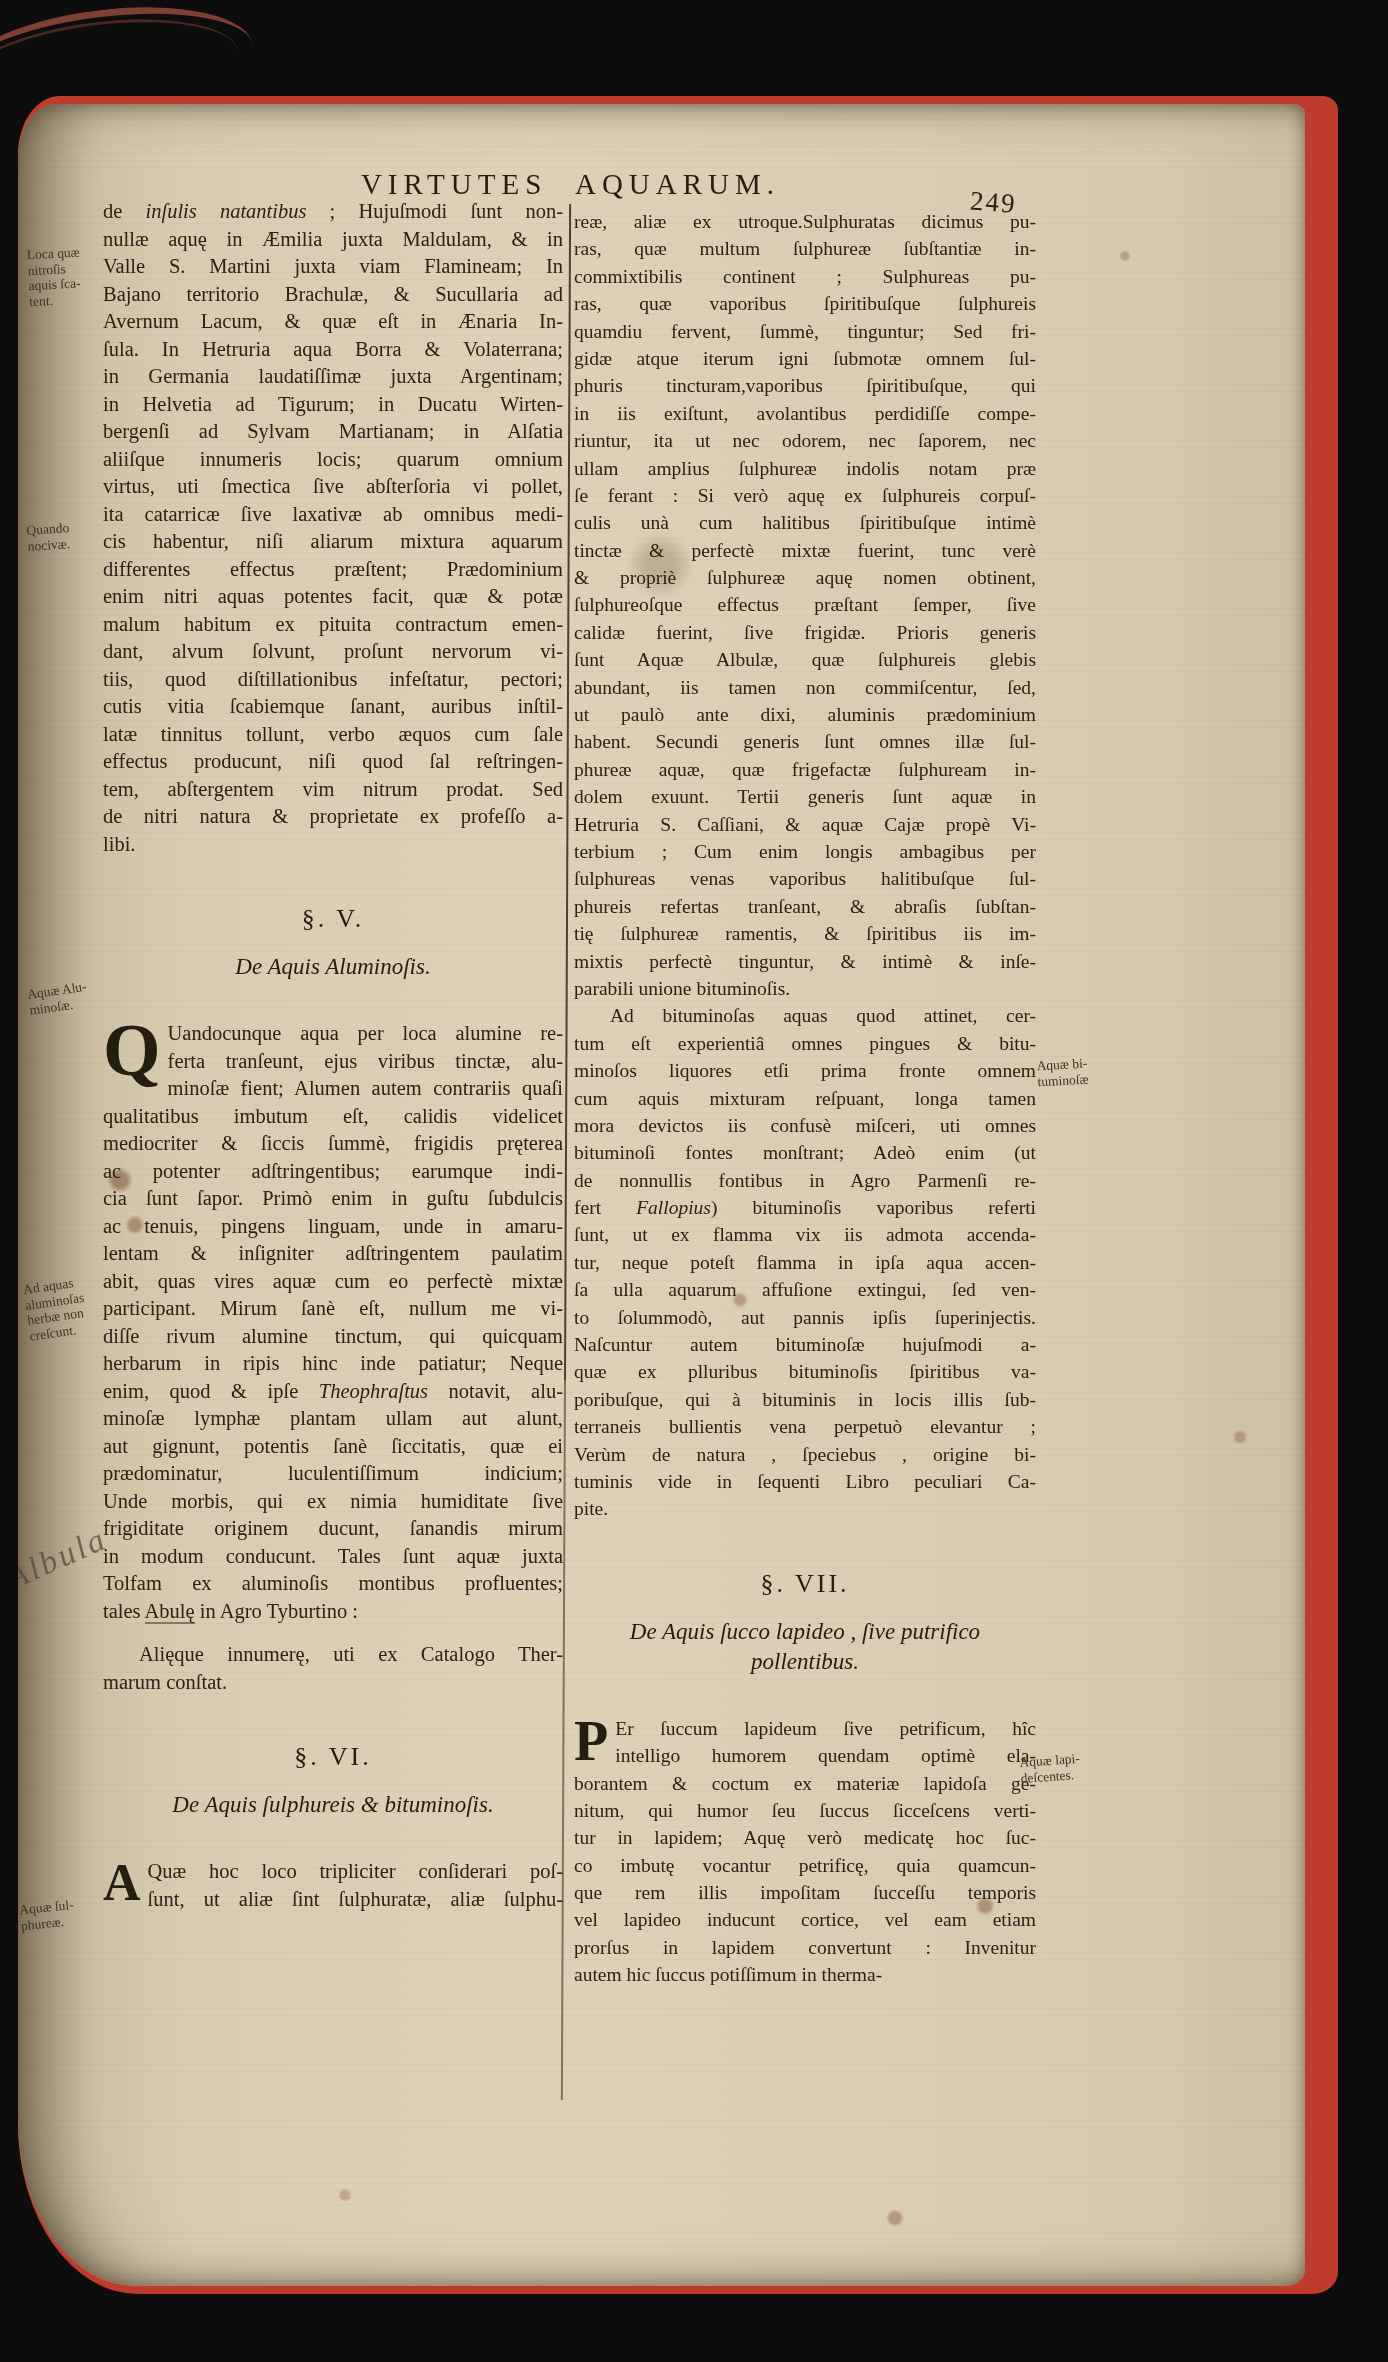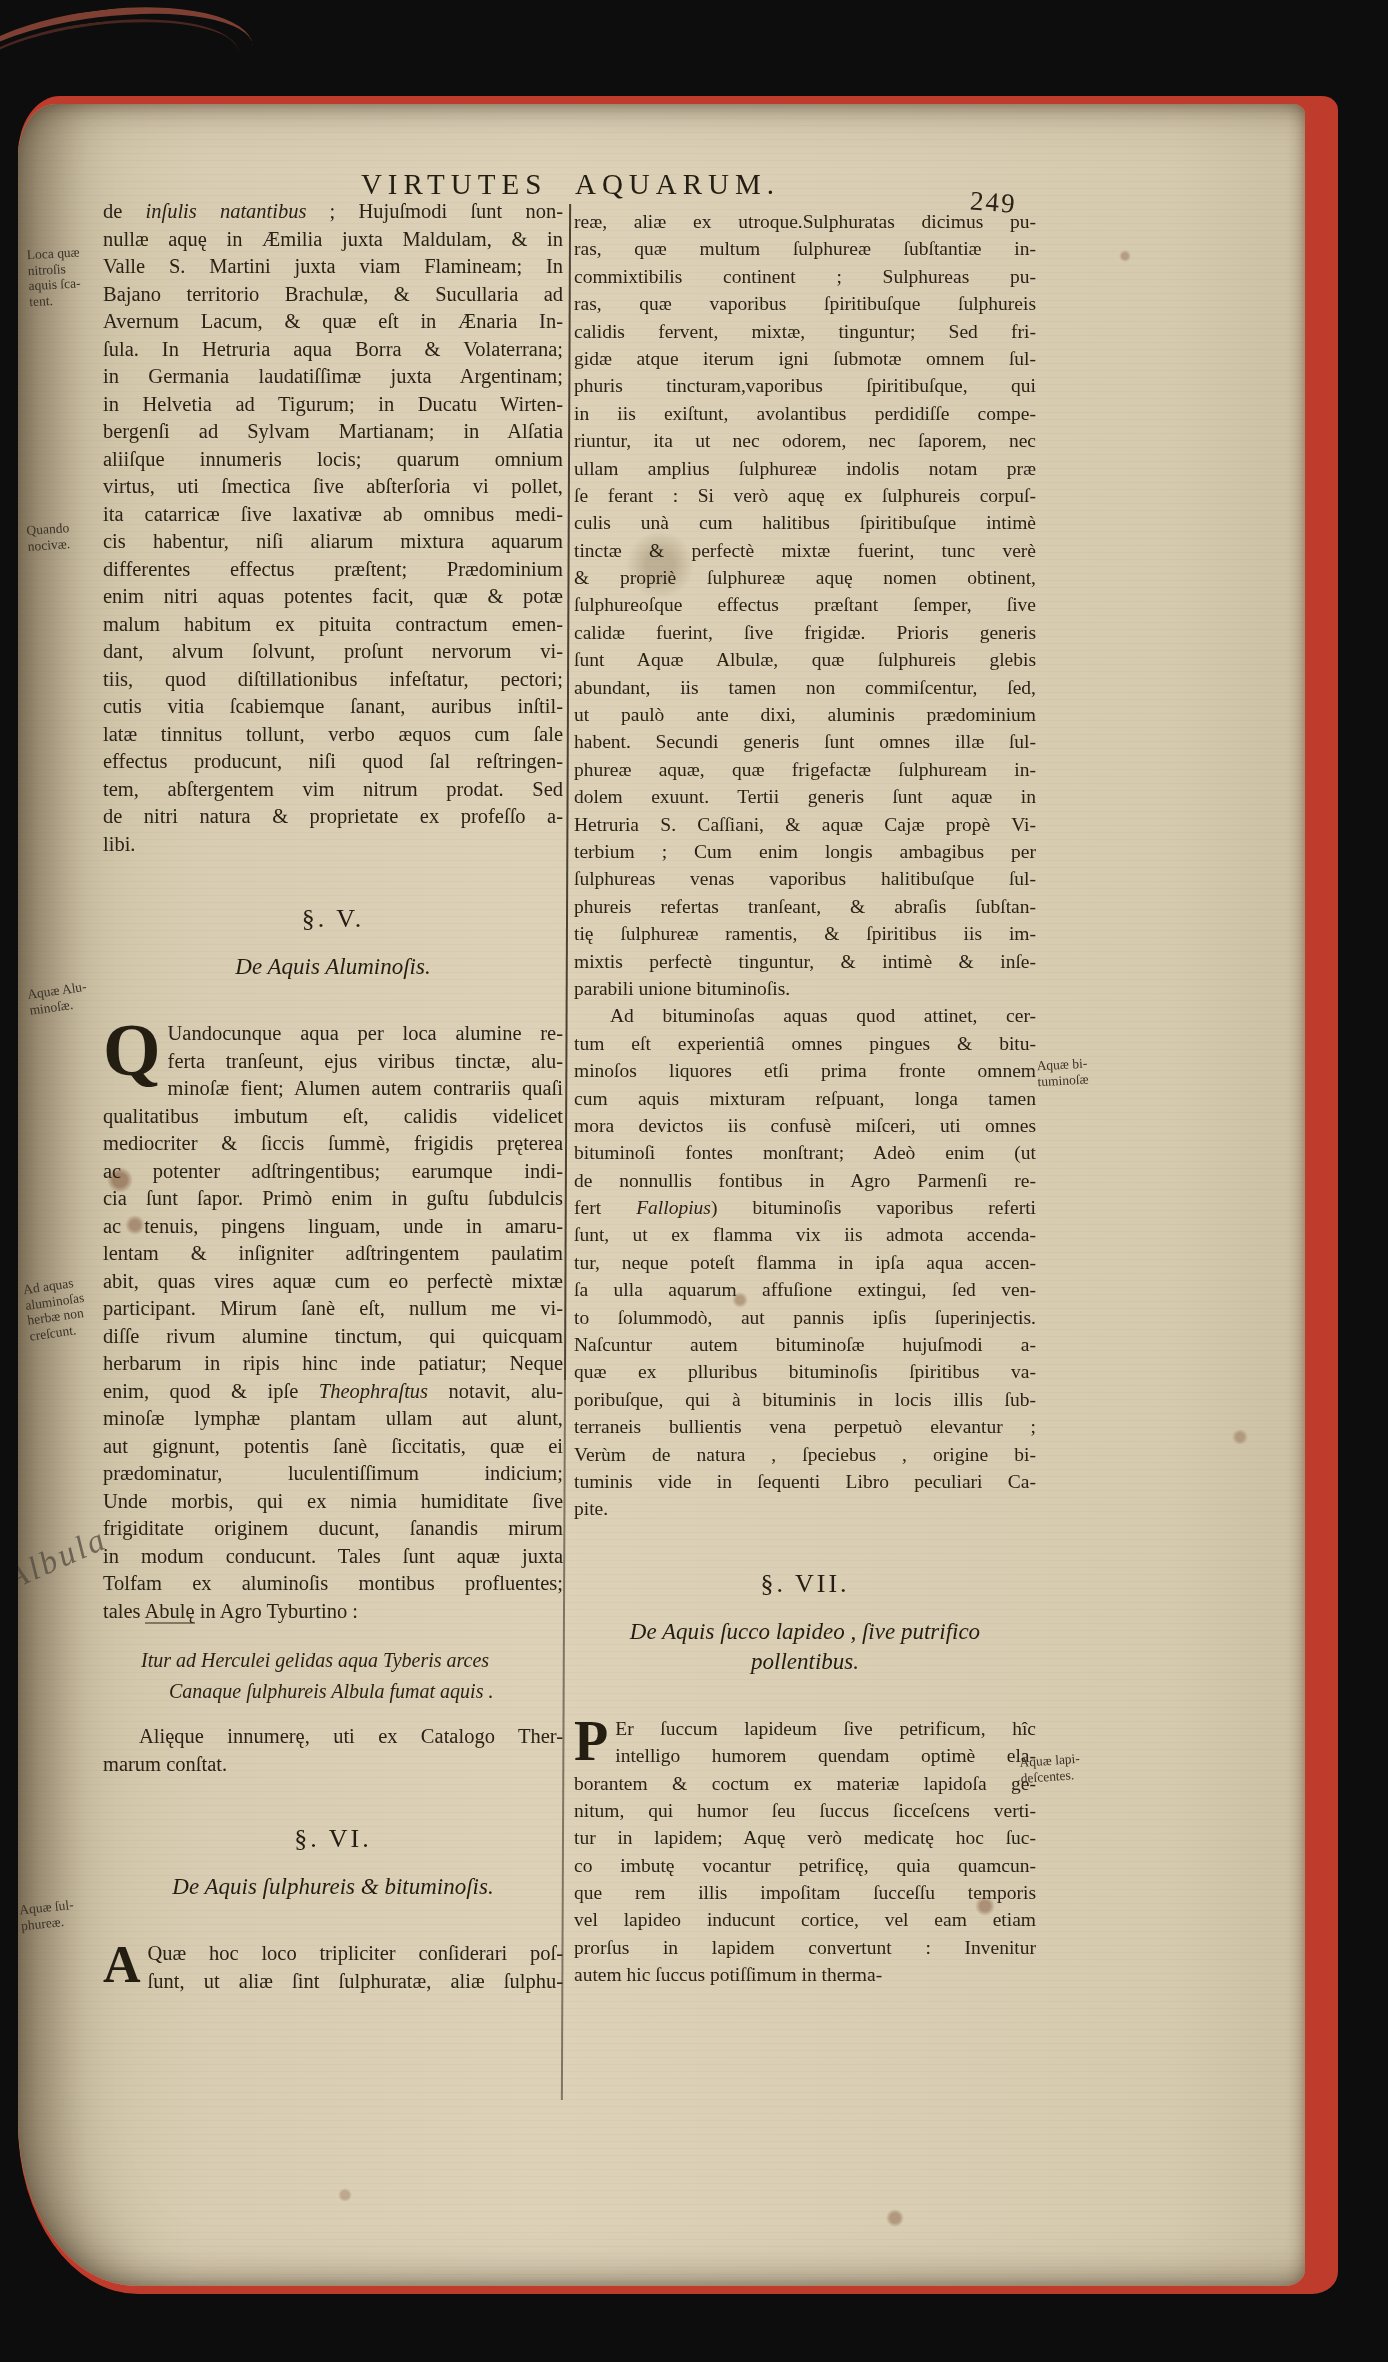--- a/index.html
+++ b/index.html
@@ -178,43 +178,39 @@
           <div class="line"><span>enim, quod &amp; ipſe </span><span class="it">Theophraſtus</span><span> notavit, alu-</span></div>
           <div class="line">minoſæ lymphæ plantam ullam aut alunt,</div>
           <div class="line">aut gignunt, potentis ſanè ſiccitatis, quæ ei</div>
           <div class="line">prædominatur, luculentiſſimum indicium;</div>
           <div class="line">Unde morbis, qui ex nimia humiditate ſive</div>
           <div class="line">frigiditate originem ducunt, ſanandis mirum</div>
           <div class="line">in modum conducunt. Tales ſunt aquæ juxta</div>
           <div class="line">Tolfam ex aluminoſis montibus profluentes;</div>
           <div class="line noj"><span>tales </span><span class="ul">Abulę</span><span> in Agro Tyburtino :</span></div>
         </div>
-        <div class="verse">
-          <div class="vline">Itur ad Herculei gelidas aqua Tyberis arces</div>
-          <div class="vline">Canaque ſulphureis Albula fumat aquis .</div>
-        </div>
         <div class="para block-plain">
           <div class="line ind">Alięque innumerę, uti ex Catalogo Ther-</div>
           <div class="line noj">marum conſtat.</div>
         </div>
         <div class="sec-head">§. VI.</div>
         <div class="sub-head">De Aquis ſulphureis &amp; bituminoſis.</div>
         <div class="para">
           <span class="drop drop-A">A</span>
           <div class="line">Quæ hoc loco tripliciter conſiderari poſ-</div>
           <div class="line">ſunt, ut aliæ ſint ſulphuratæ, aliæ ſulphu-</div>
         </div>
       </div>
     <div class="col col-right" id="col-right">
         <div class="para">
           <div class="line">reæ, aliæ ex utroque.Sulphuratas dicimus pu-</div>
           <div class="line">ras, quæ multum ſulphureæ ſubſtantiæ in-</div>
           <div class="line">commixtibilis continent ; Sulphureas pu-</div>
           <div class="line">ras, quæ vaporibus ſpiritibuſque ſulphureis</div>
-          <div class="line">calidis fervent, mixtæ, tinguntur; Sed fri-</div>
+          <div class="line">quamdiu fervent, ſummè, tinguntur; Sed fri-</div>
           <div class="line">gidæ atque iterum igni ſubmotæ omnem ſul-</div>
           <div class="line">phuris tincturam,vaporibus ſpiritibuſque, qui</div>
           <div class="line">in iis exiſtunt, avolantibus perdidiſſe compe-</div>
           <div class="line">riuntur, ita ut nec odorem, nec ſaporem, nec</div>
           <div class="line">ullam amplius ſulphureæ indolis notam præ</div>
           <div class="line">ſe ferant : Si verò aquę ex ſulphureis corpuſ-</div>
           <div class="line">culis unà cum halitibus ſpiritibuſque intimè</div>
           <div class="line">tinctæ &amp; perfectè mixtæ fuerint, tunc verè</div>
           <div class="line">&amp; propriè ſulphureæ aquę nomen obtinent,</div>
           <div class="line">ſulphureoſque effectus præſtant ſemper, ſive</div>

